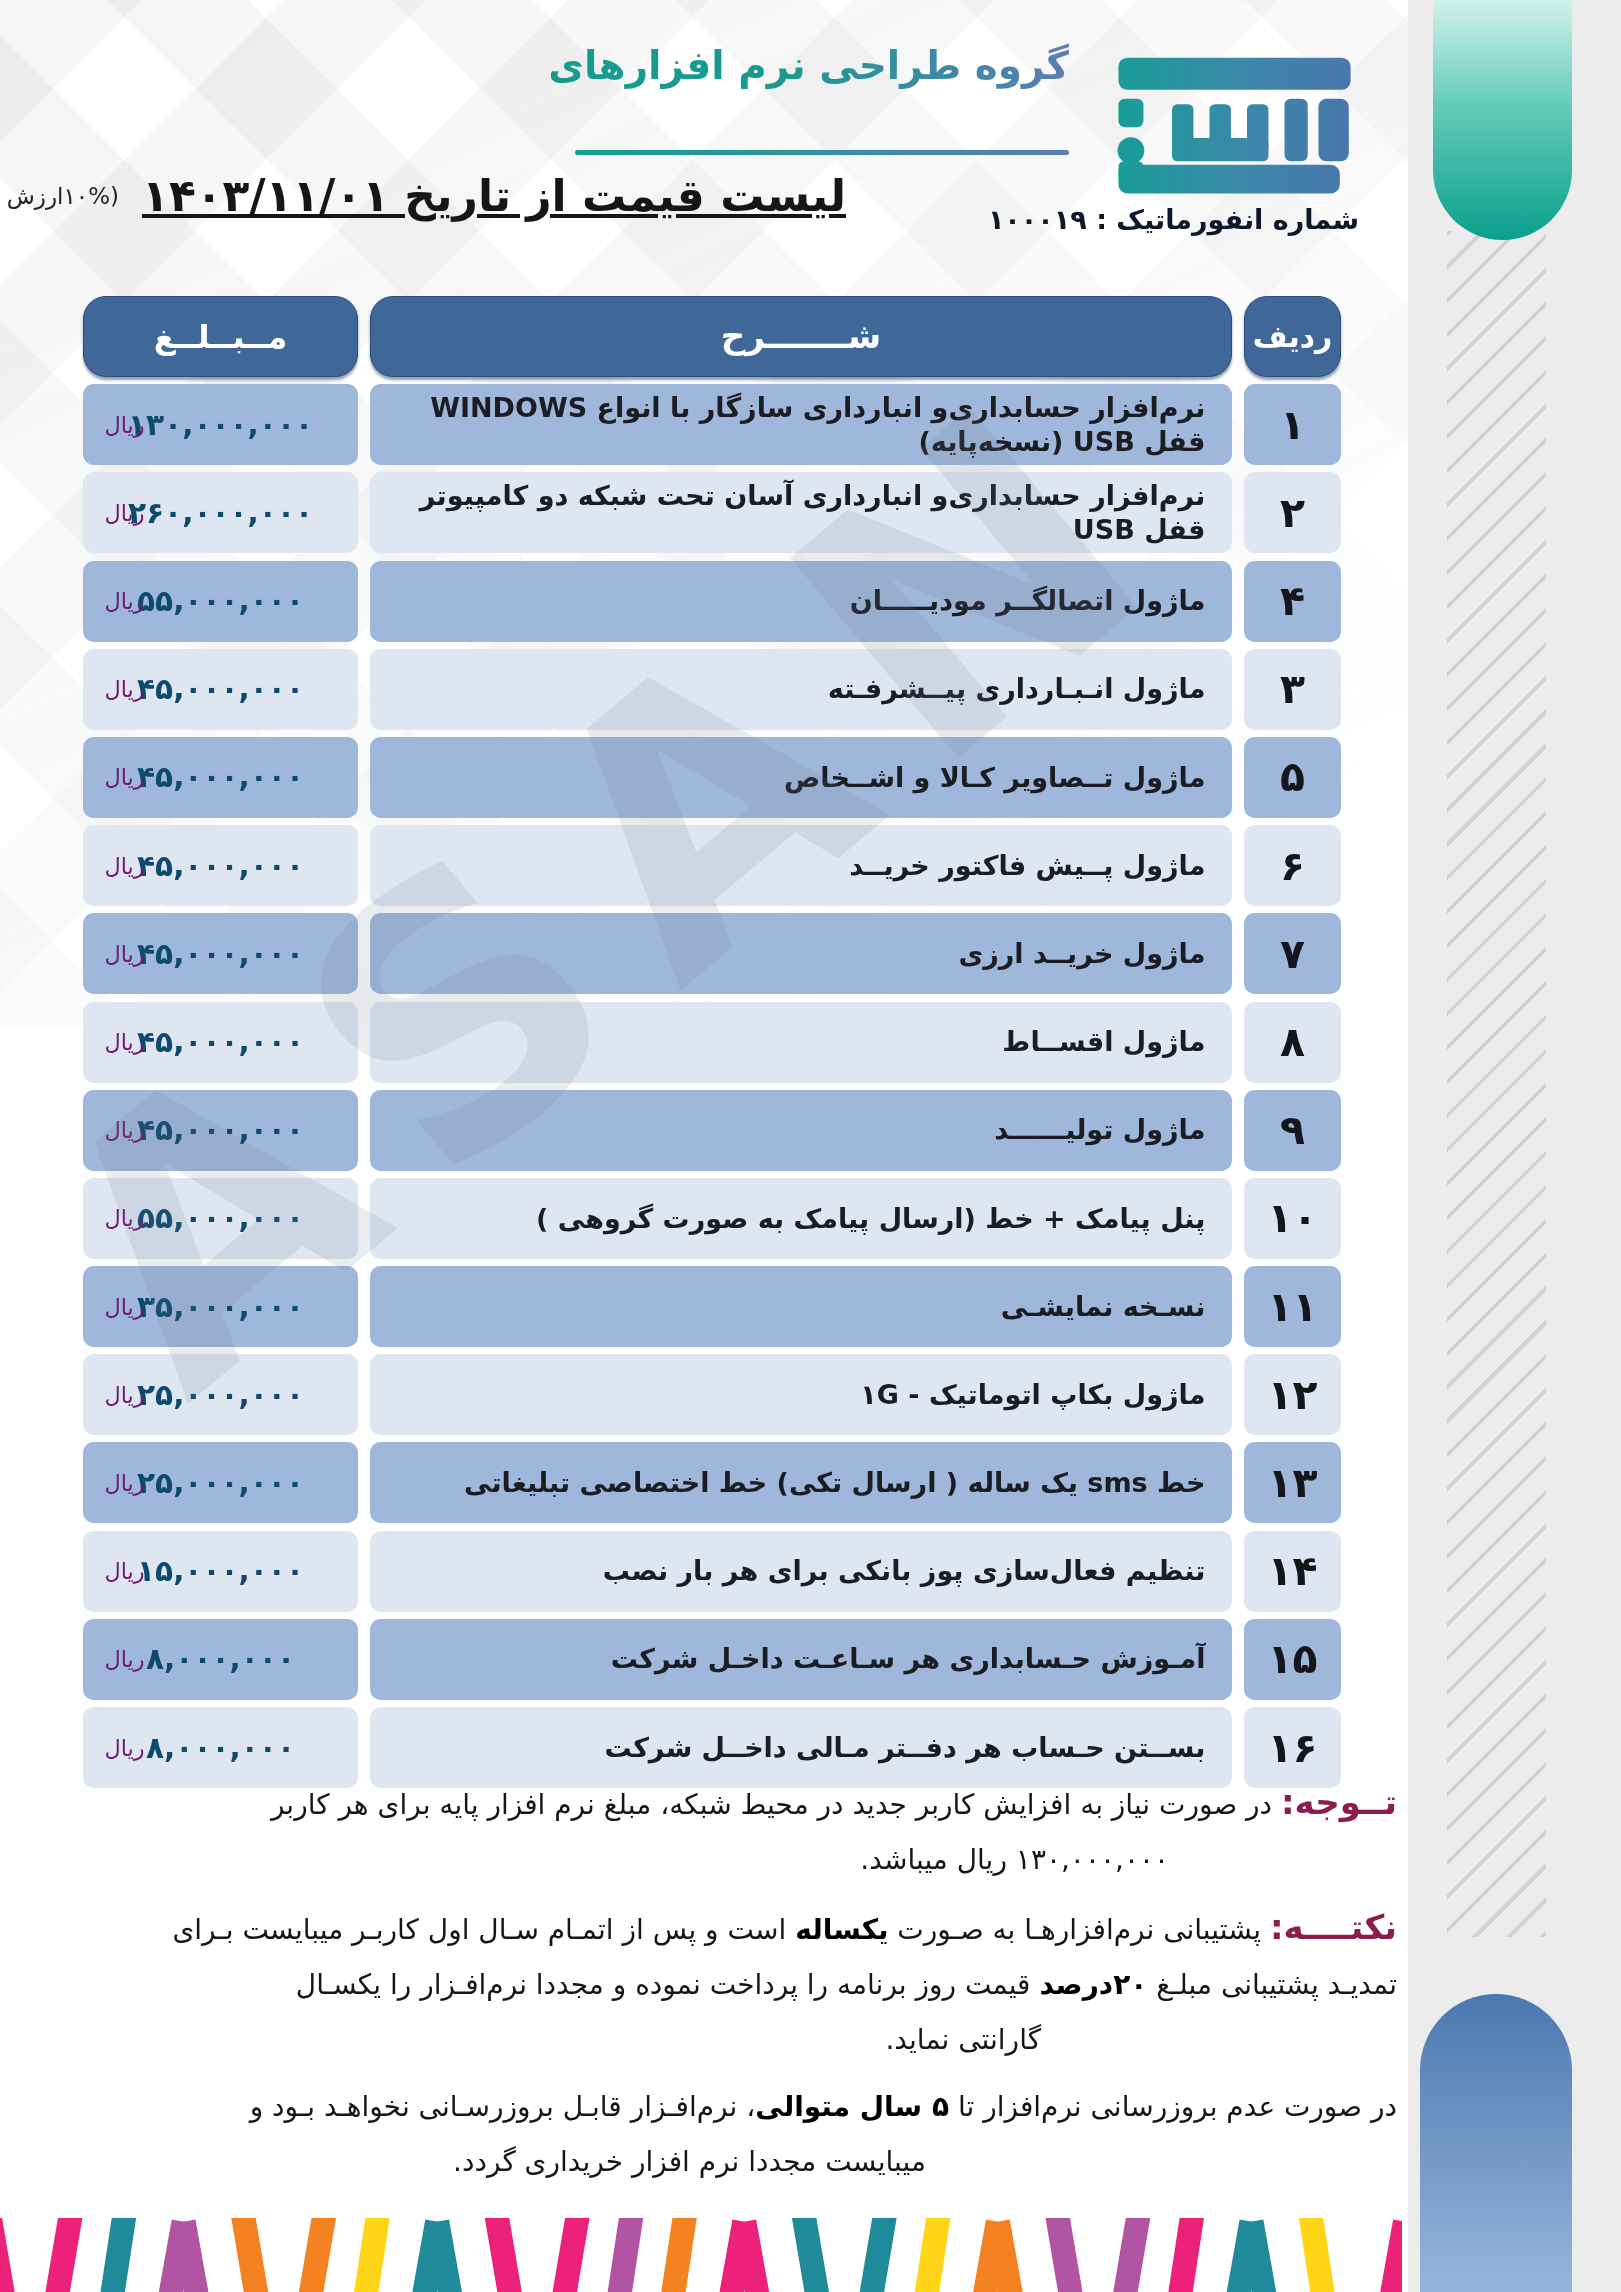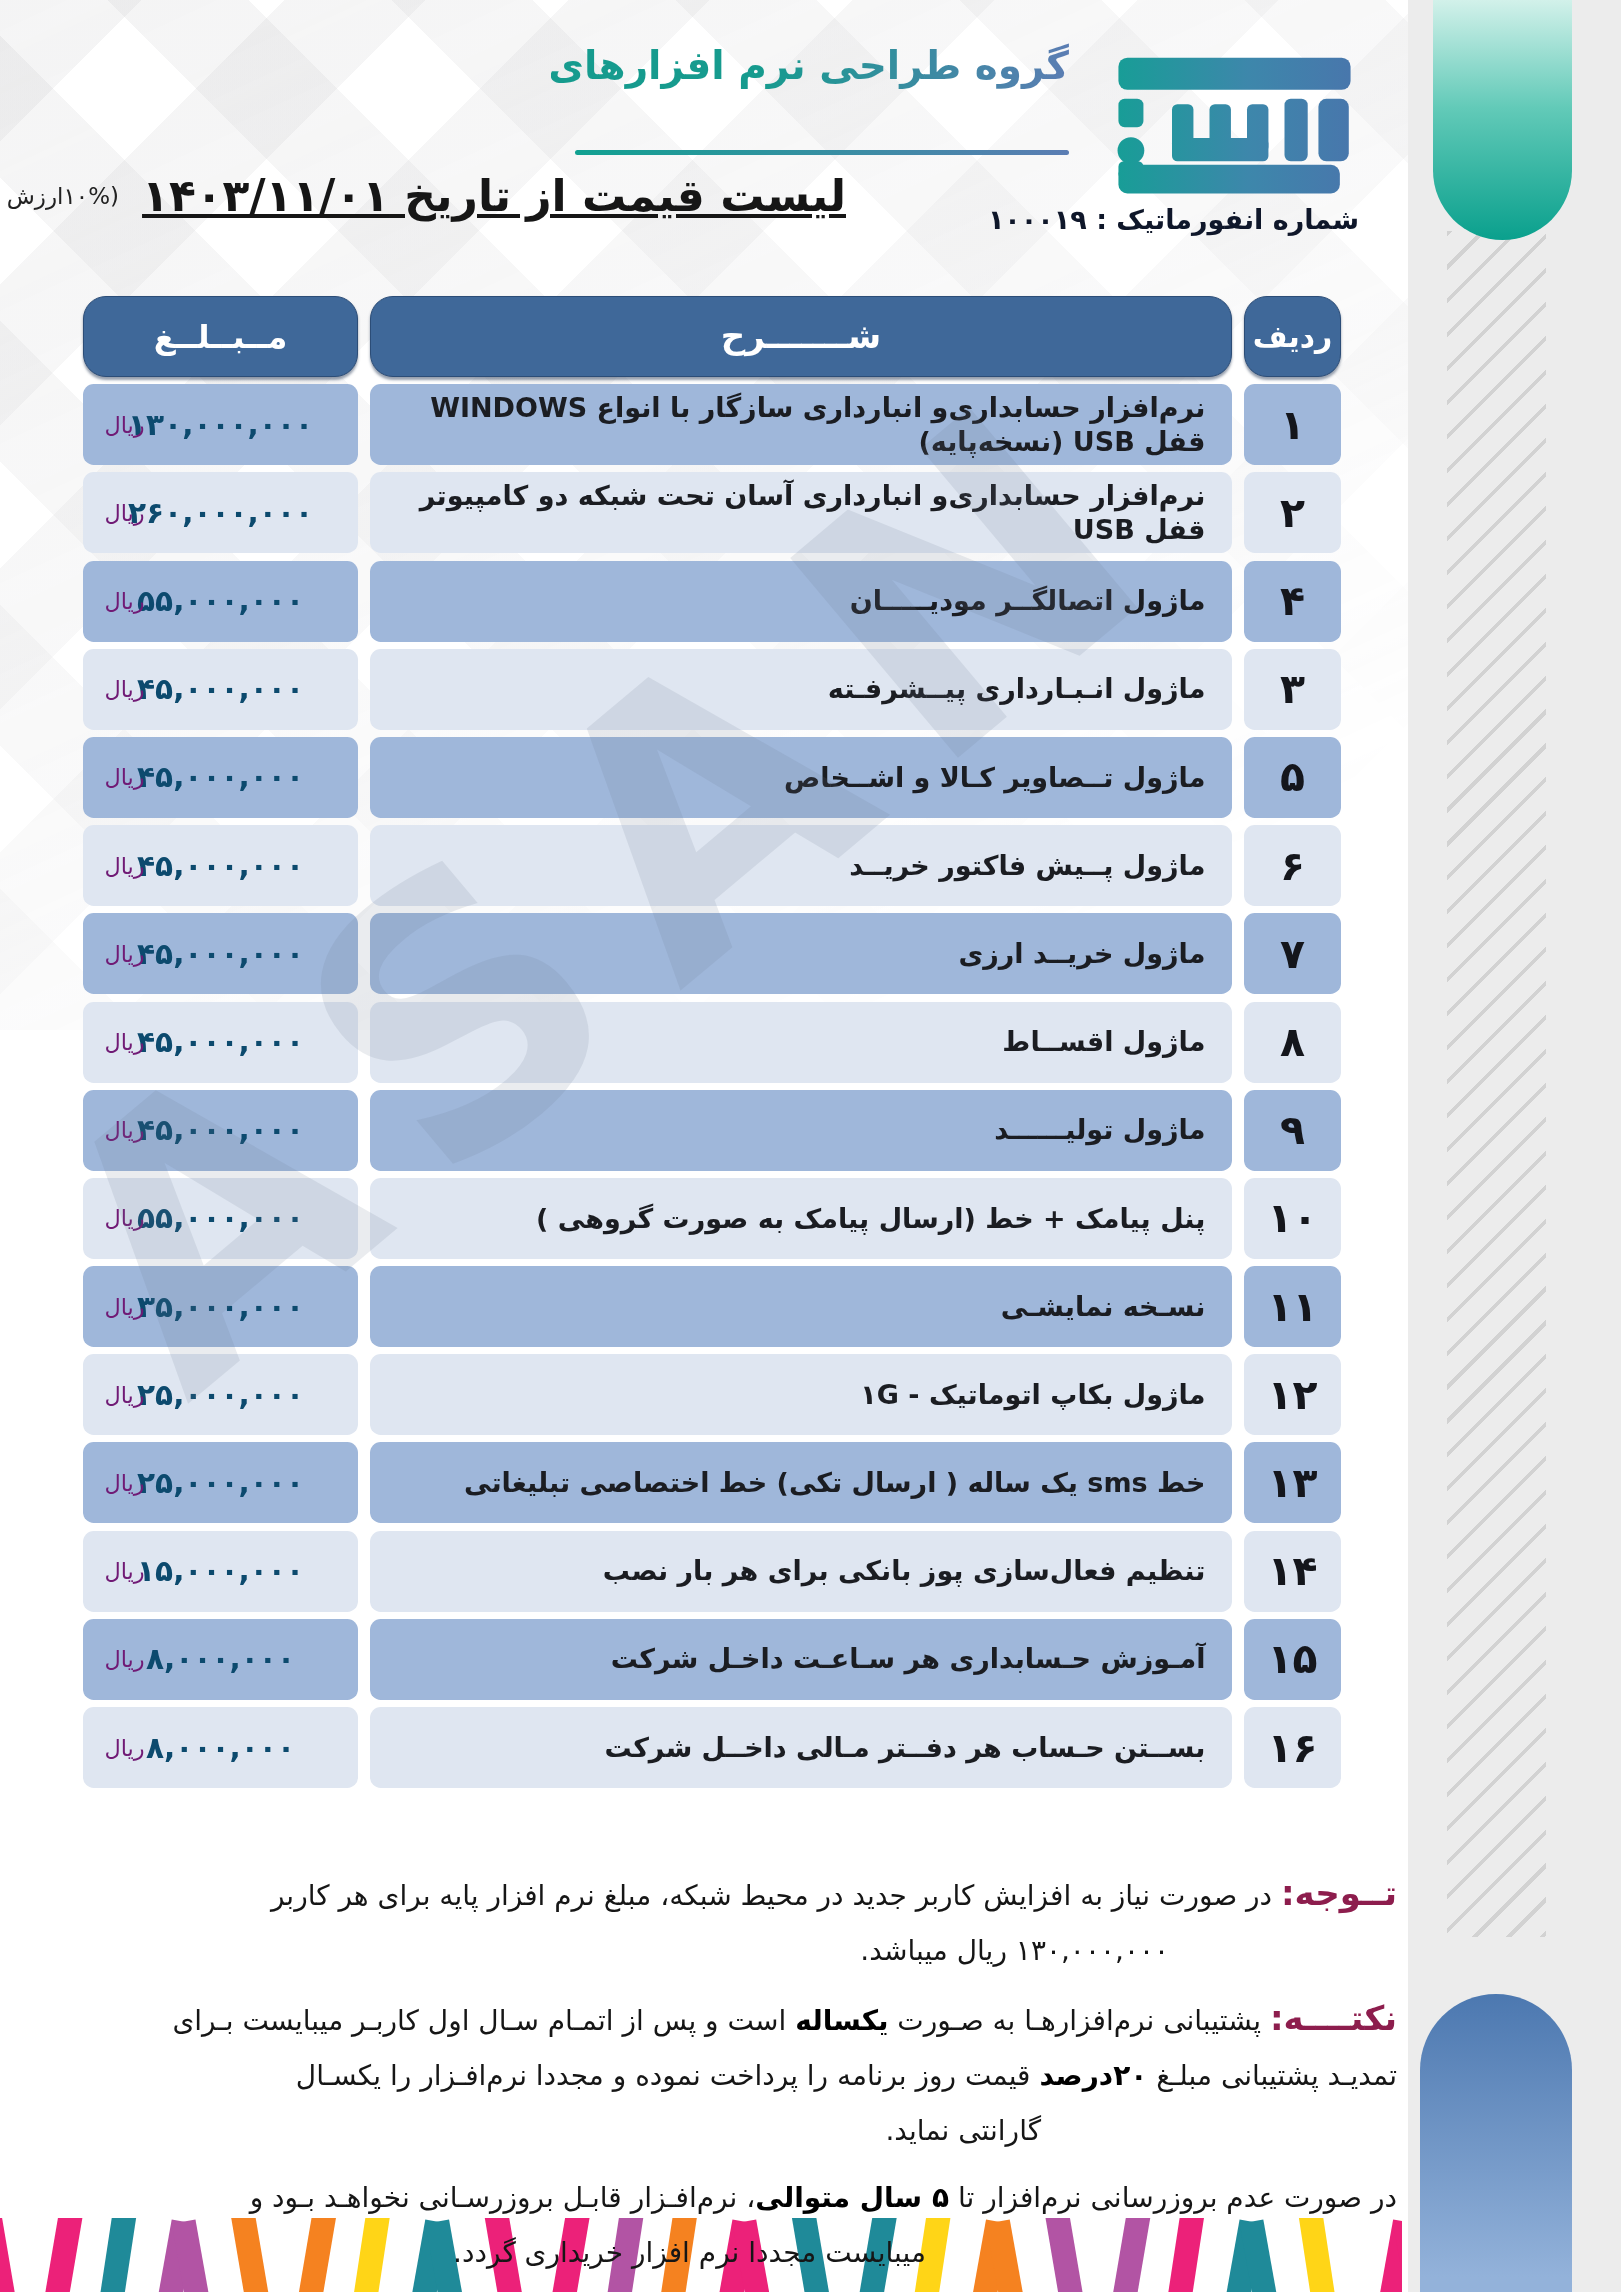--- a/index.html
+++ b/index.html
@@ -82,21 +82,21 @@
                   font-size:22.4px; color:#701a75; }
 
   
   .watermark {
     position:absolute; left:107px; top:1102px; z-index:3; pointer-events:none;
     font-size:358px; font-weight:800; letter-spacing:54px; color:rgba(106,120,139,0.14);
     transform:rotate(-40deg); transform-origin:0 50%; white-space:nowrap;
   }
 
   
-  .notes { position:absolute; left:85px; top:1866px; width:1312px; direction:rtl;
+  .notes { position:absolute; left:85px; top:1775px; width:1312px; direction:rtl;
            font-size:28px; color:#161616; z-index:4; }
   .nline { line-height:55px; text-align:right; }
   .nlabel { color:#8d1d4d; font-weight:bold; font-size:34px; letter-spacing:0.9px; }
   .nbold { font-weight:bold; color:#000; }
   .indent-1 { padding-right:228px; }
   .indent-2 { padding-right:356px; }
   .indent-3 { padding-right:103px;text-align:center; }
   .ngap { height:12.5px; }
 
   

